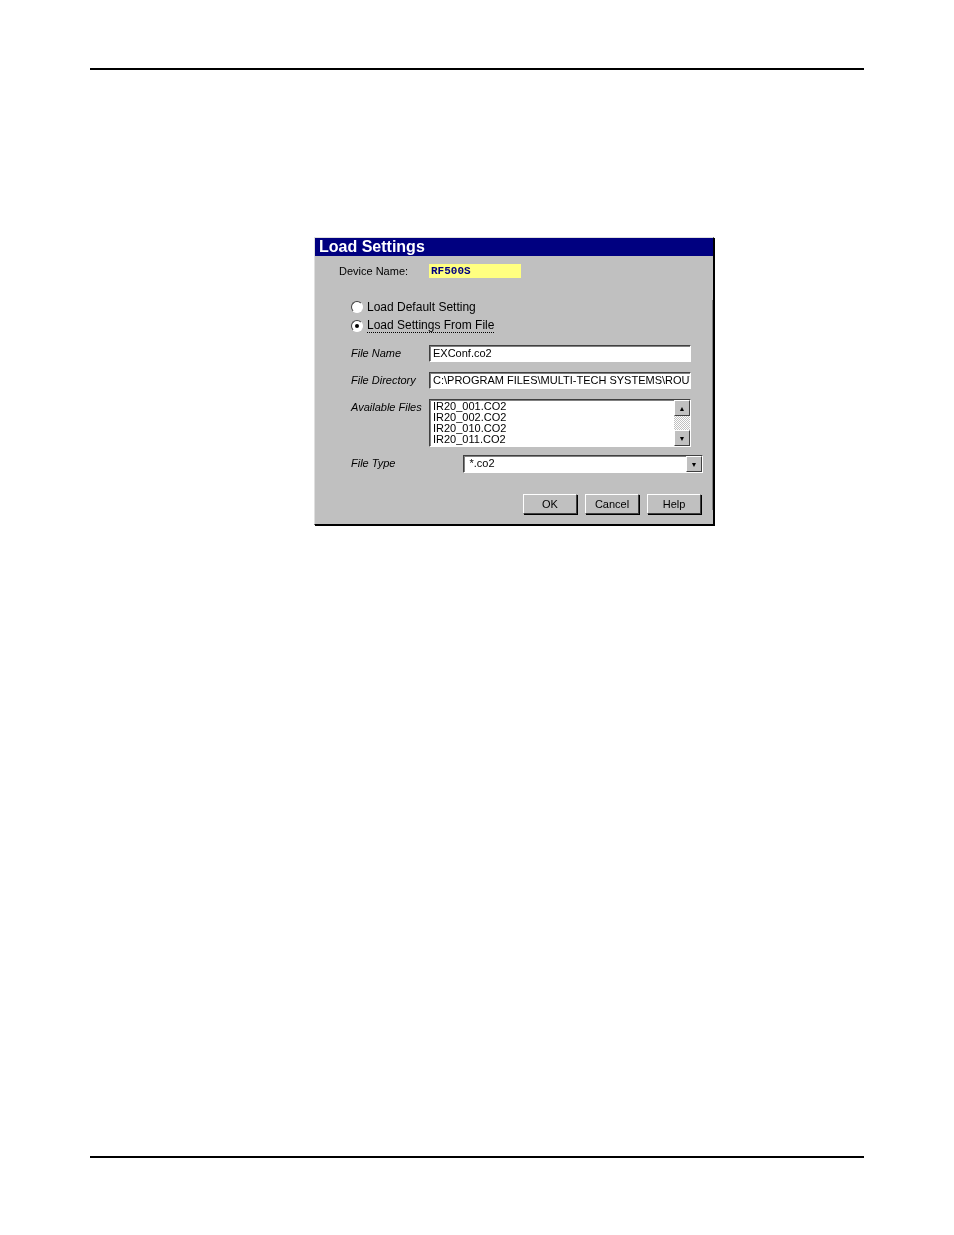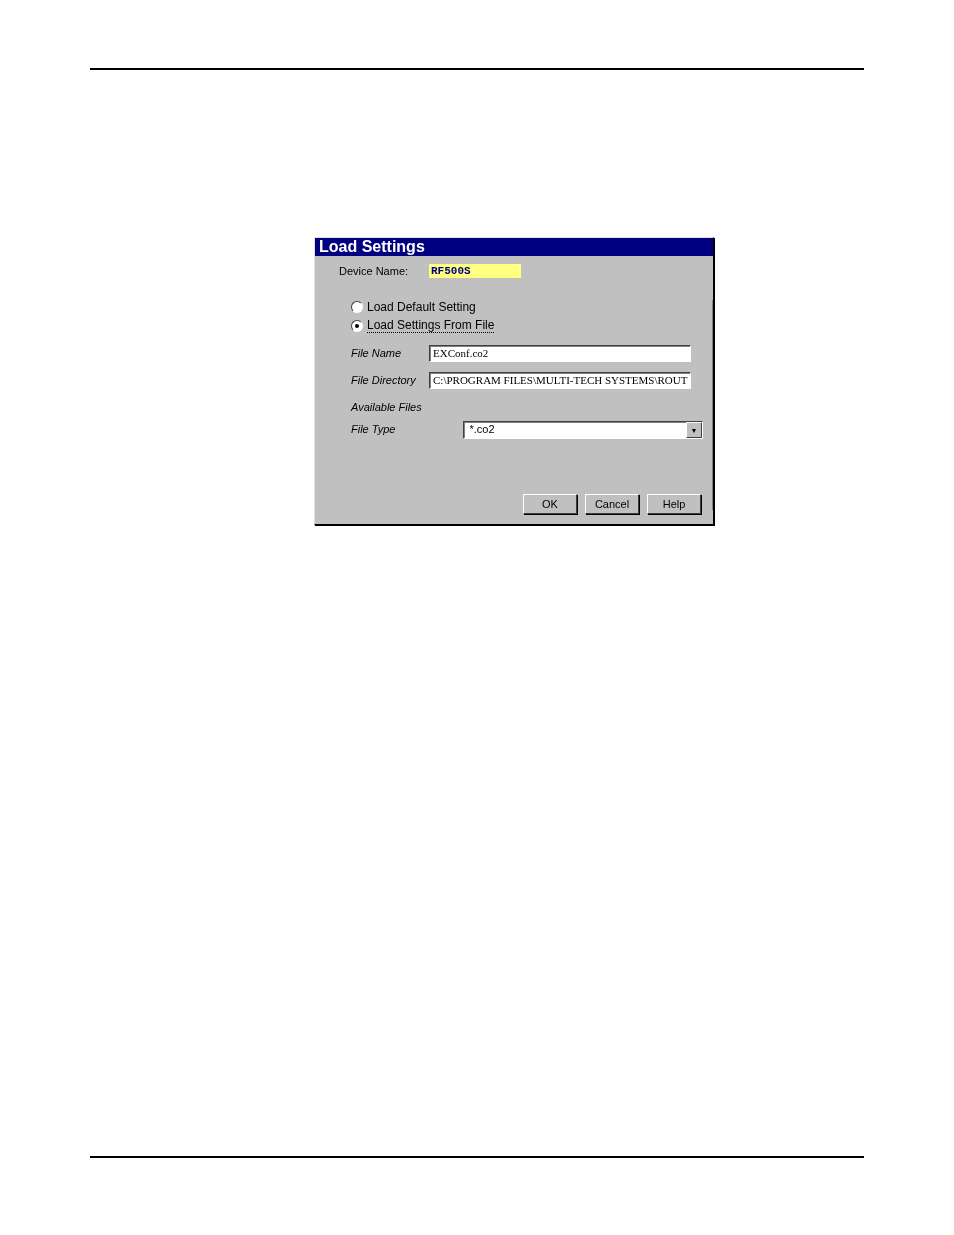--- a/index.html
+++ b/index.html
@@ -131,21 +131,21 @@
       font-style: italic;
     }
     .text-input {
       background: #ffffff;
       border: 1px solid;
       border-top-color: #404040;
       border-left-color: #404040;
       border-right-color: #ffffff;
       border-bottom-color: #ffffff;
       box-shadow: inset 1px 1px 0 #808080;
-      font-family: Liberation Serif, serif;
+      font-family: Liberation Sans, sans-serif;
       font-size: 11px;
       padding: 1px 3px;
       height: 17px;
       width: 262px;
       overflow: hidden;
       white-space: nowrap;
     }
     .listbox {
       background: #ffffff;
       border: 1px solid;
@@ -290,20 +290,32 @@
       <div class="text-input">EXConf.co2</div>
     </div>
 
     <div class="form-row" style="margin-top:10px;">
       <span class="form-label">File Directory</span>
       <div class="text-input">C:\PROGRAM FILES\MULTI-TECH SYSTEMS\ROUT</div>
     </div>
 
     <div class="form-row" style="margin-top:10px;">
       <span class="form-label">Available Files</span>
+      <div class="listbox">
+        <div class="listbox-content">
+          <div class="listbox-item">IR20_001.CO2</div>
+          <div class="listbox-item">IR20_002.CO2</div>
+          <div class="listbox-item">IR20_010.CO2</div>
+          <div class="listbox-item">IR20_011.CO2</div>
+        </div>
+        <div class="scrollbar">
+          <div class="scroll-btn">▲</div>
+          <div class="scroll-btn">▼</div>
+        </div>
+      </div>
     </div>
 
     <div class="form-row" style="margin-top:8px;gap:40px;">
       <span class="form-label">File Type</span>
       <div class="combo">
         <div class="combo-text">*.co2</div>
         <div class="combo-btn">▼</div>
       </div>
     </div>
 

